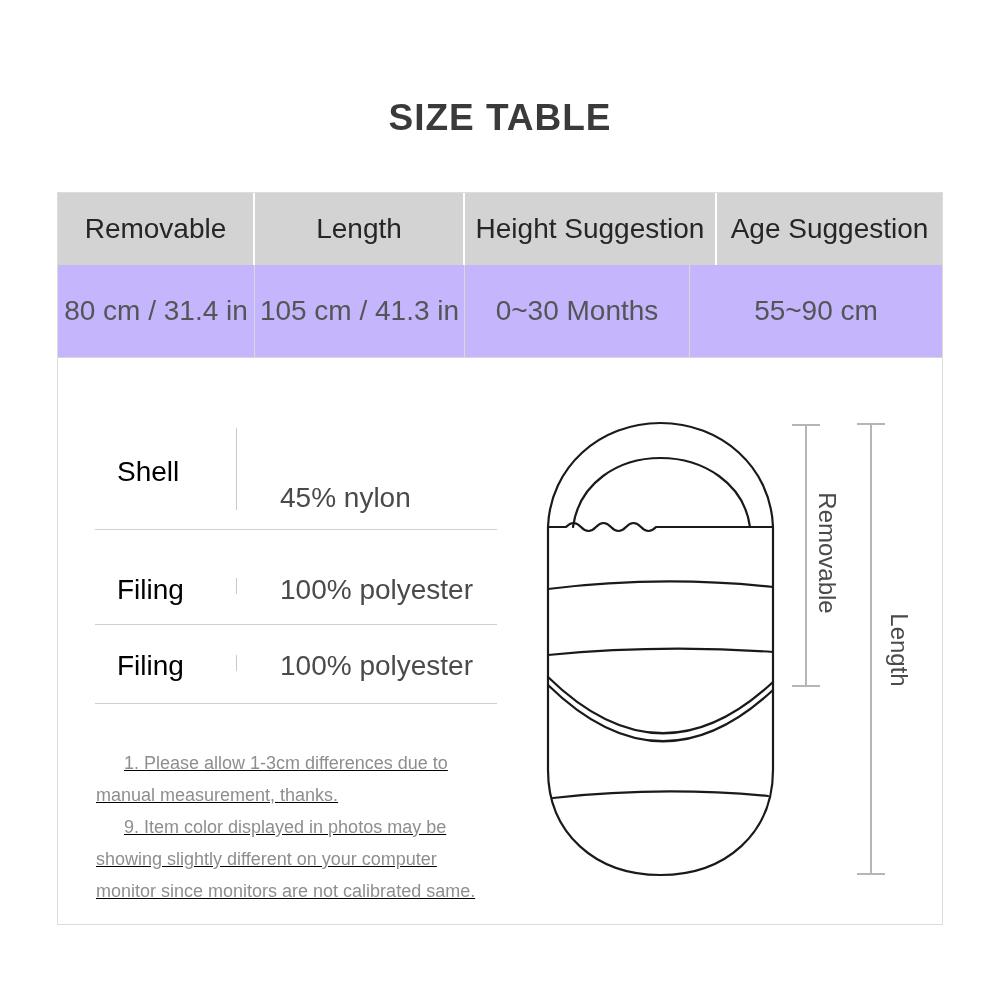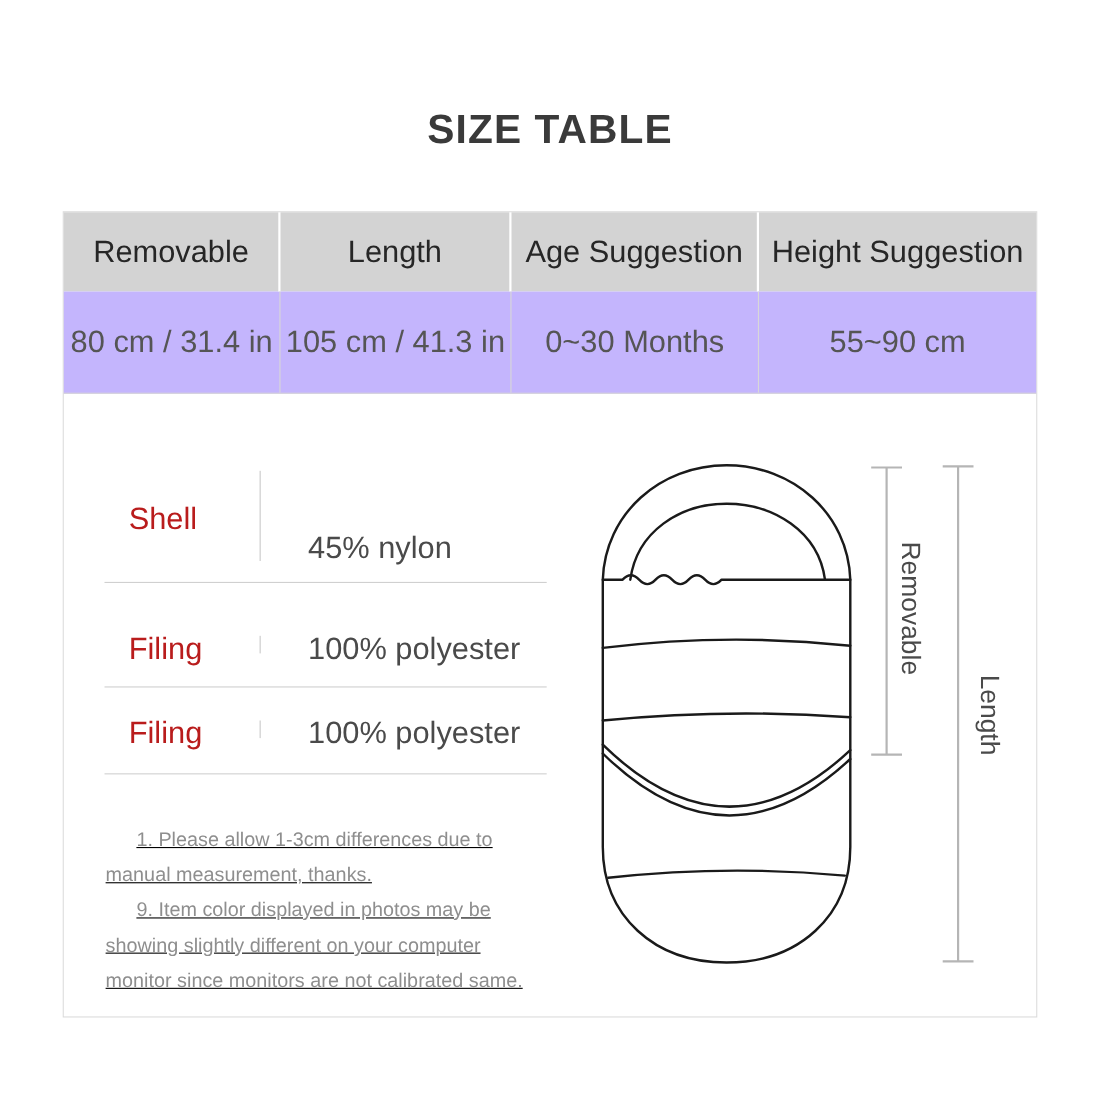--- a/index.html
+++ b/index.html
@@ -23,21 +23,21 @@
   }
   .th:last-child { border-right:none; }
   .trow { display:flex; height:93px; border-bottom:1px solid #d8d8d8; box-sizing:border-box; background:#c4b5fd; }
   .td {
     box-sizing:border-box; display:flex; align-items:center; justify-content:center;
     font-size:28px; color:#555555; border-right:1px solid #d8d8d8;
   }
   .td:last-child { border-right:none; }
   .c1 { width:197px; } .c2 { width:210px; } .c3 { width:225px; } .c4 { width:252px; }
 
-  .mat-label { position:absolute; font-size:28px; line-height:32px; color:#b91c1c; }
+  .mat-label { position:absolute; font-size:28px; line-height:32px; color:#000000; }
   .mat-value { position:absolute; font-size:28px; line-height:32px; color:#4a4a4a; }
   .vdiv { position:absolute; width:1px; background:#c9c9c9; }
   .hrule { position:absolute; left:95px; width:402px; height:1px; background:#d0d0d0; }
 
   .notes { position:absolute; left:96px; top:747px; width:440px;text-decoration:underline; }
   .note-line { font-size:18px; line-height:32px; color:#8e8e8e; white-space:nowrap; }
   .note-line.indent { padding-left:28px; }
 
   .diagram-svg { position:absolute; left:530px; top:405px; width:420px; height:500px; }
   .dim-label {
@@ -51,22 +51,22 @@
 <div class="canvas">
 
   <div class="page-title">SIZE TABLE</div>
 
   <div class="outer-box"></div>
 
   <div class="size-table">
     <div class="thead">
       <div class="th c1">Removable</div>
       <div class="th c2">Length</div>
+      <div class="th c4">Height Suggestion</div>
       <div class="th c3">Age Suggestion</div>
-      <div class="th c4">Height Suggestion</div>
     </div>
     <div class="trow">
       <div class="td c1">80 cm / 31.4 in</div>
       <div class="td c2">105 cm / 41.3 in</div>
       <div class="td c3">0~30 Months</div>
       <div class="td c4">55~90 cm</div>
     </div>
   </div>
 
   <div class="mat-label" style="left:117px; top:456px;">Shell</div>

